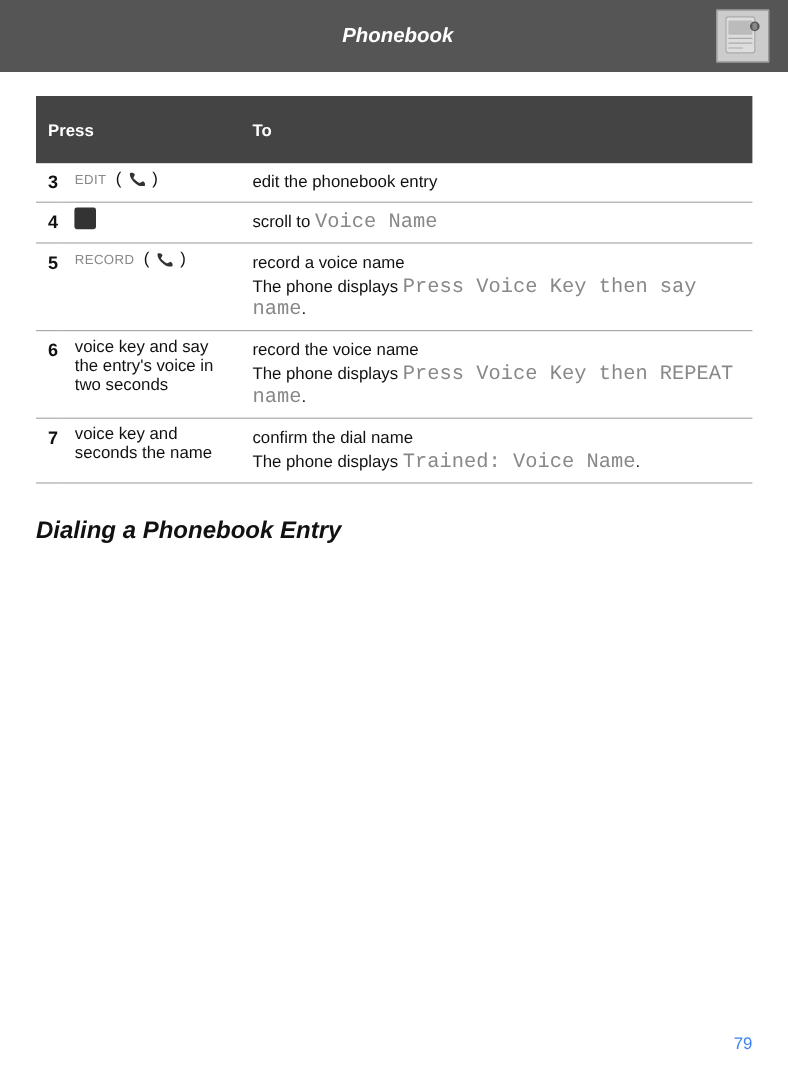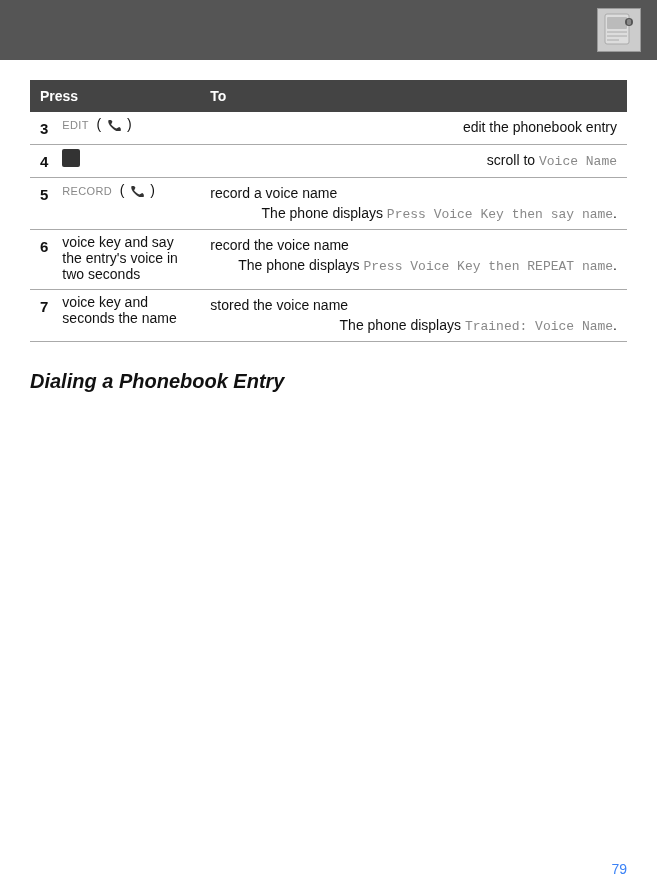--- a/index.html
+++ b/index.html
@@ -50,21 +50,21 @@
       width: 100%;
       border-collapse: collapse;
       margin-bottom: 28px;
     }
 
     .press-table thead tr th {
       background: #444;
       color: #fff;
       font-weight: bold;
       font-size: 14px;
-      padding: 8px 10px;
+      padding: 20px 10px;
       text-align: left;
     }
     .press-table thead tr th.col-press {
       width: 170px;
     }
     .press-table thead tr th.col-to {
     }
 
     .press-table tbody tr {
       border-bottom: 1px solid #aaa;
@@ -87,38 +87,37 @@
       vertical-align: top;
       padding-top: 4px;
     }
     .press-table tbody tr td.to-col {
       vertical-align: top;
     }
 
     
     .mono {
       font-family: 'Courier New', Courier, monospace;
-      font-size: 13px;
+      font-size: 17px;
     }
     .small-caps-label {
       font-size: 11px;
       font-family: Arial, sans-serif;
       letter-spacing: 0.03em;
     }
     .gray-text {
       color: #888;
     }
 
     
     .to-block {
       margin-bottom: 4px;
     }
     .to-block:last-child {
       margin-bottom: 0;
-      text-align: right;
     }
 
     
     .section-title {
       font-style: italic;
       font-weight: bold;
       font-size: 20px;
       margin-bottom: 12px;
       color: #111;
     }
@@ -159,20 +158,21 @@
     
     .merged-press {
       vertical-align: top;
     }
   </style>
 </head>
 <body>
 
 <div class="header">
   <div style="width:50px;"></div>
+  <div class="header-title">Phonebook</div>
   <div class="header-icon">
     <svg width="36" height="36" viewBox="0 0 36 36">
       <rect x="4" y="2" width="24" height="30" rx="2" fill="#ddd" stroke="#aaa" stroke-width="1"></rect>
       <rect x="6" y="5" width="20" height="12" rx="1" fill="#bbb"></rect>
       <line x1="6" y1="20" x2="26" y2="20" stroke="#aaa" stroke-width="1"></line>
       <line x1="6" y1="24" x2="26" y2="24" stroke="#aaa" stroke-width="1"></line>
       <line x1="6" y1="28" x2="18" y2="28" stroke="#aaa" stroke-width="1"></line>
       <circle cx="28" cy="10" r="4" fill="#555"></circle>
       <path d="M26 8 Q28 6 30 8 L30 12 Q28 14 26 12 Z" fill="#888"></path>
     </svg>
@@ -241,21 +241,21 @@
           <div class="to-block">The phone displays <span class="mono gray-text">Press Voice Key then REPEAT name</span>.</div>
         </td>
       </tr>
 
       <tr>
         <td class="row-num">7</td>
         <td class="press-col merged-press">
           voice key and seconds the name
         </td>
         <td class="to-col">
-          <div class="to-block">stored the voice name</div>
+          <div class="to-block">confirm the dial name</div>
           <div class="to-block">The phone displays <span class="mono gray-text">Trained: Voice Name</span>.</div>
         </td>
       </tr>
 
     </tbody>
   </table>
 
   <div class="section-title">Dialing a Phonebook Entry</div>
 
 

